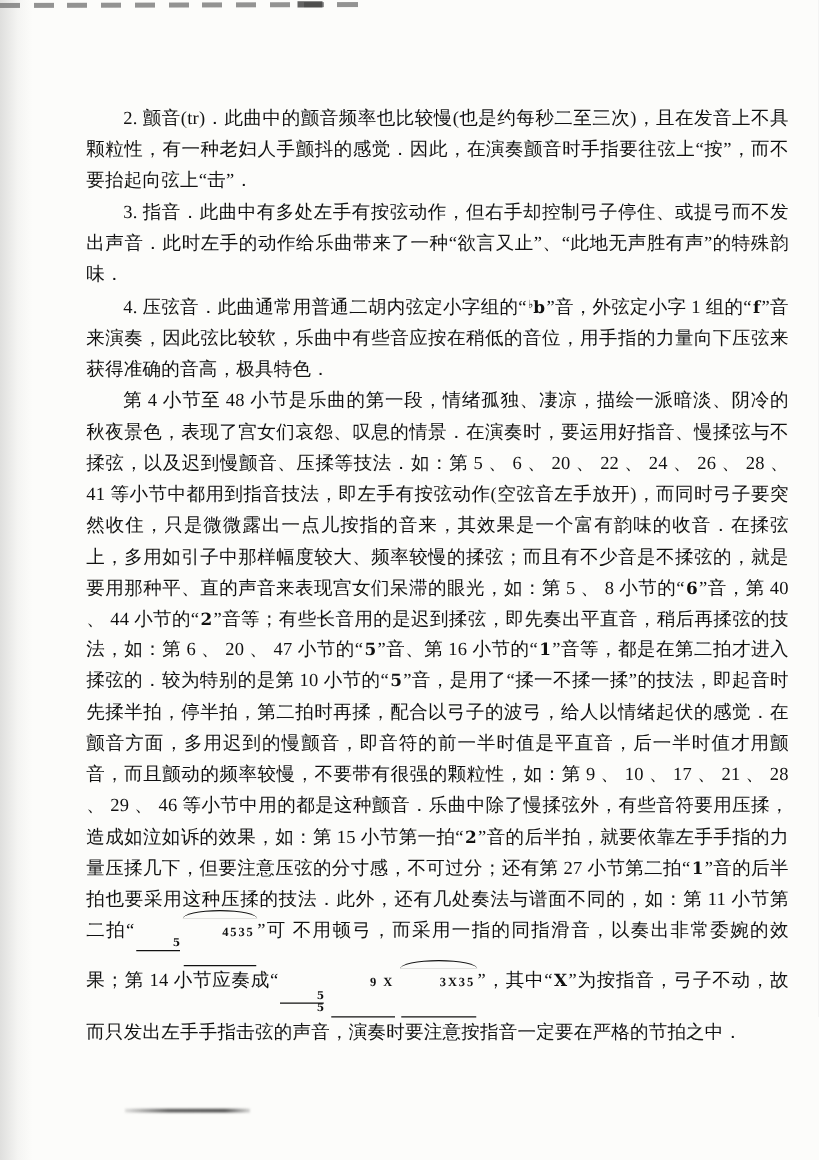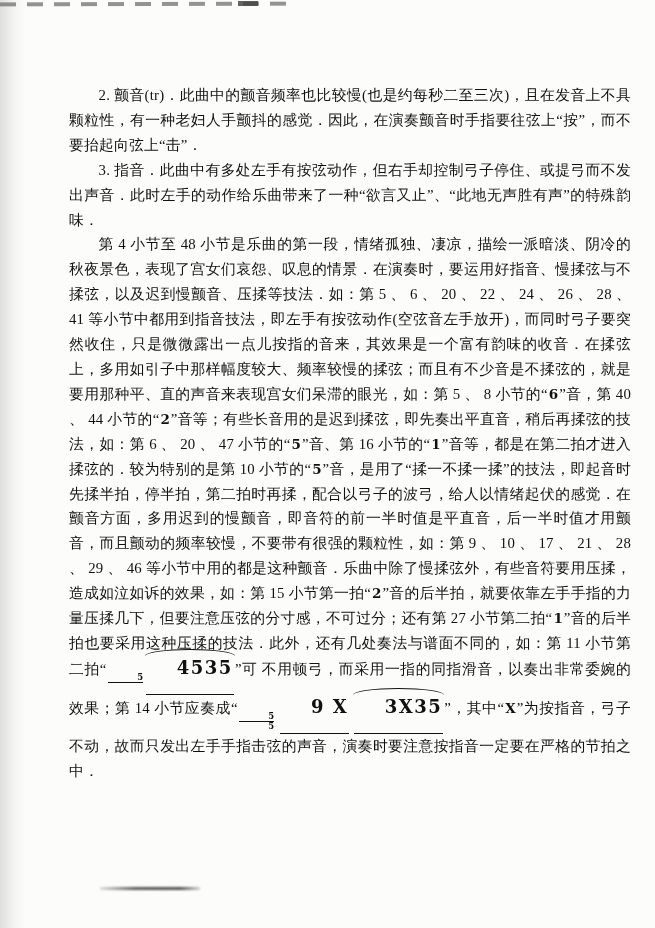--- a/index.html
+++ b/index.html
@@ -65,40 +65,41 @@
   .jp-phrase.stacked{padding-left:12px;}
   .jp-grace{
     position:absolute;left:0;display:inline-flex;flex-direction:column;align-items:center;
     font-size:8.5px;line-height:8.5px;font-weight:bold;
   }
   .jp-phrase.single .jp-grace{bottom:12px;}
   .jp-phrase.stacked .jp-grace{bottom:3px;}
   .jp-gi.u{border-bottom:1px solid #111;padding-bottom:.5px;}
   .jp-ug{
     position:relative;display:inline-block;
-    font-size:18px;letter-spacing:1.5px;
-    border-bottom:1.5px solid #111;padding:0 1px 13px;
+    font-size:10px;letter-spacing:1.5px;
+    border-bottom:1.5px solid #111;padding:0 1px 13px;font-family:Liberation Serif, serif;
   }
   .jp-ug + .jp-ug{margin-left:5px;}
   .jp-arc{
     position:absolute;left:-1px;right:-1px;top:-7px;height:6px;
     border-top:1.5px solid #111;
     border-radius:50% 50% 0 0 / 100% 100% 0 0;
   }
 </style>
 </head>
 <body>
 
 <div class="page">
   <div class="top-dashes"></div>
   <div class="top-dashes-dark"></div>
   <div class="text-body">
 
     <p class="para">2. 颤音(tr)．此曲中的颤音频率也比较慢(也是约每秒二至三次)，且在发音上不具颗粒性，有一种老妇人手颤抖的感觉．因此，在演奏颤音时手指要往弦上“按”，而不要抬起向弦上“击”．</p>
       <p class="para">3. 指音．此曲中有多处左手有按弦动作，但右手却控制弓子停住、或提弓而不发出声音．此时左手的动作给乐曲带来了一种“欲言又止”、“此地无声胜有声”的特殊韵味．</p>
+      <p class="para">4. 压弦音．此曲通常用普通二胡内弦定小字组的“<span class="jp-digit"><sup>♭</sup>b</span>”音，外弦定小字 1 组的“<span class="jp-digit">f</span>”音来演奏，因此弦比较软，乐曲中有些音应按在稍低的音位，用手指的力量向下压弦来获得准确的音高，极具特色．</p>
       <p class="para">第 4 小节至 48 小节是乐曲的第一段，情绪孤独、凄凉，描绘一派暗淡、阴冷的秋夜景色，表现了宫女们哀怨、叹息的情景．在演奏时，要运用好指音、慢揉弦与不揉弦，以及迟到慢颤音、压揉等技法．如：第 5 、 6 、 20 、 22 、 24 、 26 、 28 、 41 等小节中都用到指音技法，即左手有按弦动作(空弦音左手放开)，而同时弓子要突然收住，只是微微露出一点儿按指的音来，其效果是一个富有韵味的收音．在揉弦上，多用如引子中那样幅度较大、频率较慢的揉弦；而且有不少音是不揉弦的，就是要用那种平、直的声音来表现宫女们呆滞的眼光，如：第 5 、 8 小节的“<span class="jp-digit">6</span>”音，第 40 、 44 小节的“<span class="jp-digit">2</span>”音等；有些长音用的是迟到揉弦，即先奏出平直音，稍后再揉弦的技法，如：第 6 、 20 、 47 小节的“<span class="jp-digit">5</span>”音、第 16 小节的“<span class="jp-digit">1</span>”音等，都是在第二拍才进入揉弦的．较为特别的是第 10 小节的“<span class="jp-digit">5</span>”音，是用了“揉一不揉一揉”的技法，即起音时先揉半拍，停半拍，第二拍时再揉，配合以弓子的波弓，给人以情绪起伏的感觉．在颤音方面，多用迟到的慢颤音，即音符的前一半时值是平直音，后一半时值才用颤音，而且颤动的频率较慢，不要带有很强的颗粒性，如：第 9 、 10 、 17 、 21 、 28 、 29 、 46 等小节中用的都是这种颤音．乐曲中除了慢揉弦外，有些音符要用压揉，造成如泣如诉的效果，如：第 15 小节第一拍“<span class="jp-digit">2</span>”音的后半拍，就要依靠左手手指的力量压揉几下，但要注意压弦的分寸感，不可过分；还有第 27 小节第二拍“<span class="jp-digit">1</span>”音的后半拍也要采用这种压揉的技法．此外，还有几处奏法与谱面不同的，如：第 11 小节第二拍“<span class="jp-phrase single"><span class="jp-grace">
             <span class="jp-gi u">5</span>
           </span><span class="jp-ug"><i class="jp-arc"></i>4535</span></span>”可 不用顿弓，而采用一指的同指滑音，以奏出非常委婉的效果；第 14 小节应奏成“<span class="jp-phrase stacked"><span class="jp-grace">
             <span class="jp-gi u">5</span>
             <span class="jp-gi">5</span>
           </span><span class="jp-ug">9 X</span><span class="jp-ug"><i class="jp-arc"></i>3X35</span></span>”，其中“<span class="jp-digit">X</span>”为按指音，弓子不动，故而只发出左手手指击弦的声音，演奏时要注意按指音一定要在严格的节拍之中．</p>
   </div>
   <div class="bottom-smudge"></div>
 </div>
 

